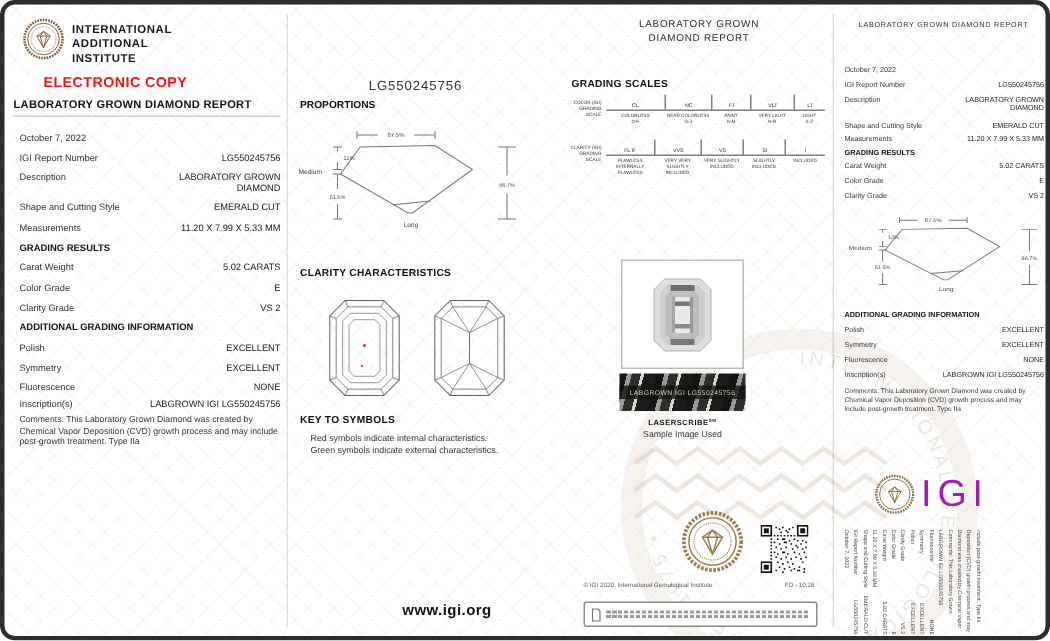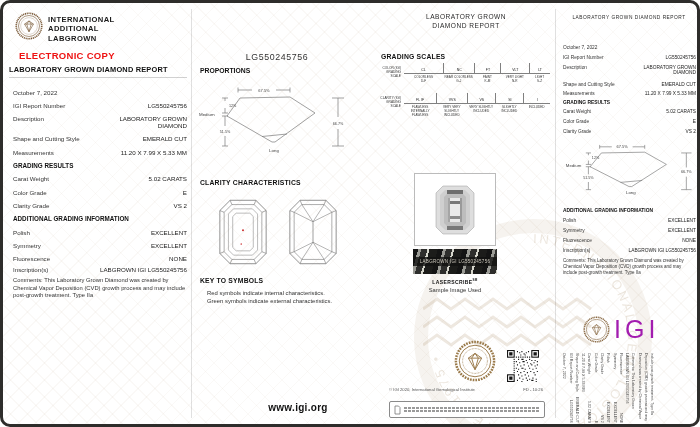--- a/index.html
+++ b/index.html
@@ -90,23 +90,23 @@
     <circle cx="22" cy="22" r="16.5" fill="none" stroke="#7a5a38" stroke-width="1"></circle>
     <circle cx="22" cy="22" r="13" fill="none" stroke="#7a5a38" stroke-width=".7" stroke-dasharray=".9 .7"></circle>
     <g fill="none" stroke="#7a5a38" stroke-width="1">
       <path d="M22 14 L29 19 L22 31 L15 19 Z"></path>
       <path d="M15 19 L29 19 M22 14 L18.5 19 M22 14 L25.5 19 M18.5 19 L22 31 M25.5 19 L22 31"></path>
     </g>
   </svg>
   <div class="abs orgname" style="left:45px;top:12px;">
     <div>INTERNATIONAL</div>
     <div>ADDITIONAL</div>
-    <div>LABGROWN</div>
-  </div>
-  <div class="abs ecopy" style="left:16px;top:47px;text-align:right;">ELECTRONIC COPY</div>
+    <div>INSTITUTE</div>
+  </div>
+  <div class="abs ecopy" style="left:26px;top:47px;text-align:right;">ELECTRONIC COPY</div>
   <div class="abs doctitle" style="left:6px;top:62px;">LABORATORY GROWN DIAMOND REPORT</div>
   <div class="abs" style="left:6px;top:74px;width:178px;height:1px;background:rgba(0,0,0,.18);"></div>
 
   <div class="abs rows" style="left:10px;top:86px;width:174px;">
     <div class="lrow" style="height:13px;">
       <span>October 7, 2022</span>
     </div>
     <div class="lrow" style="height:13px;">
       <span class="lbl">IGI Report Number</span>
       <span class="val">LG550245756</span>

